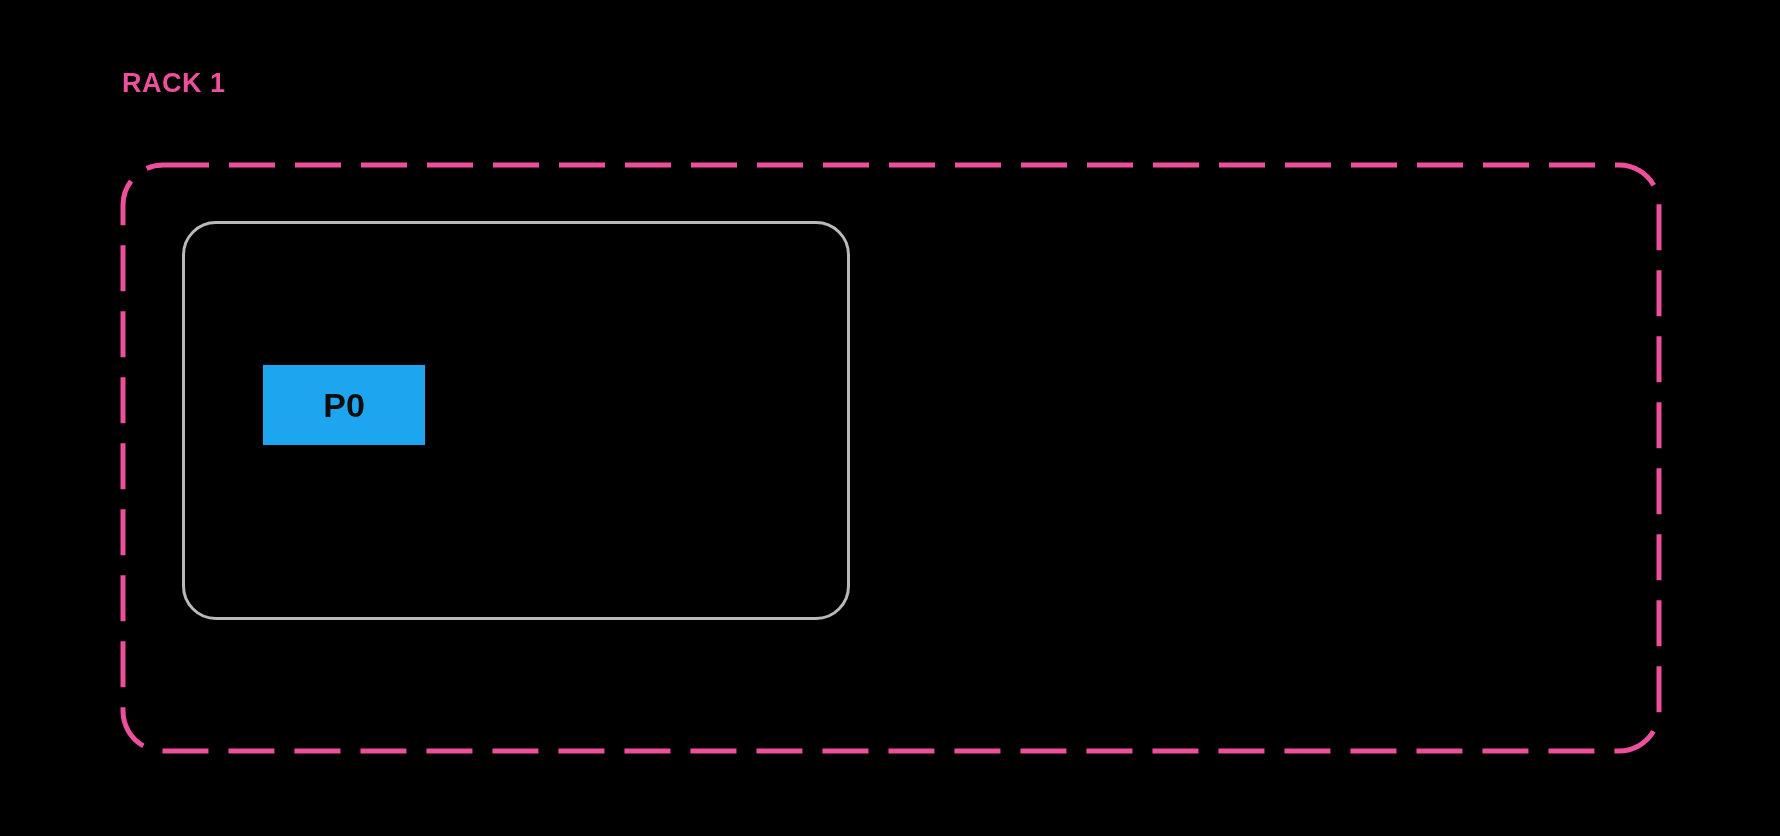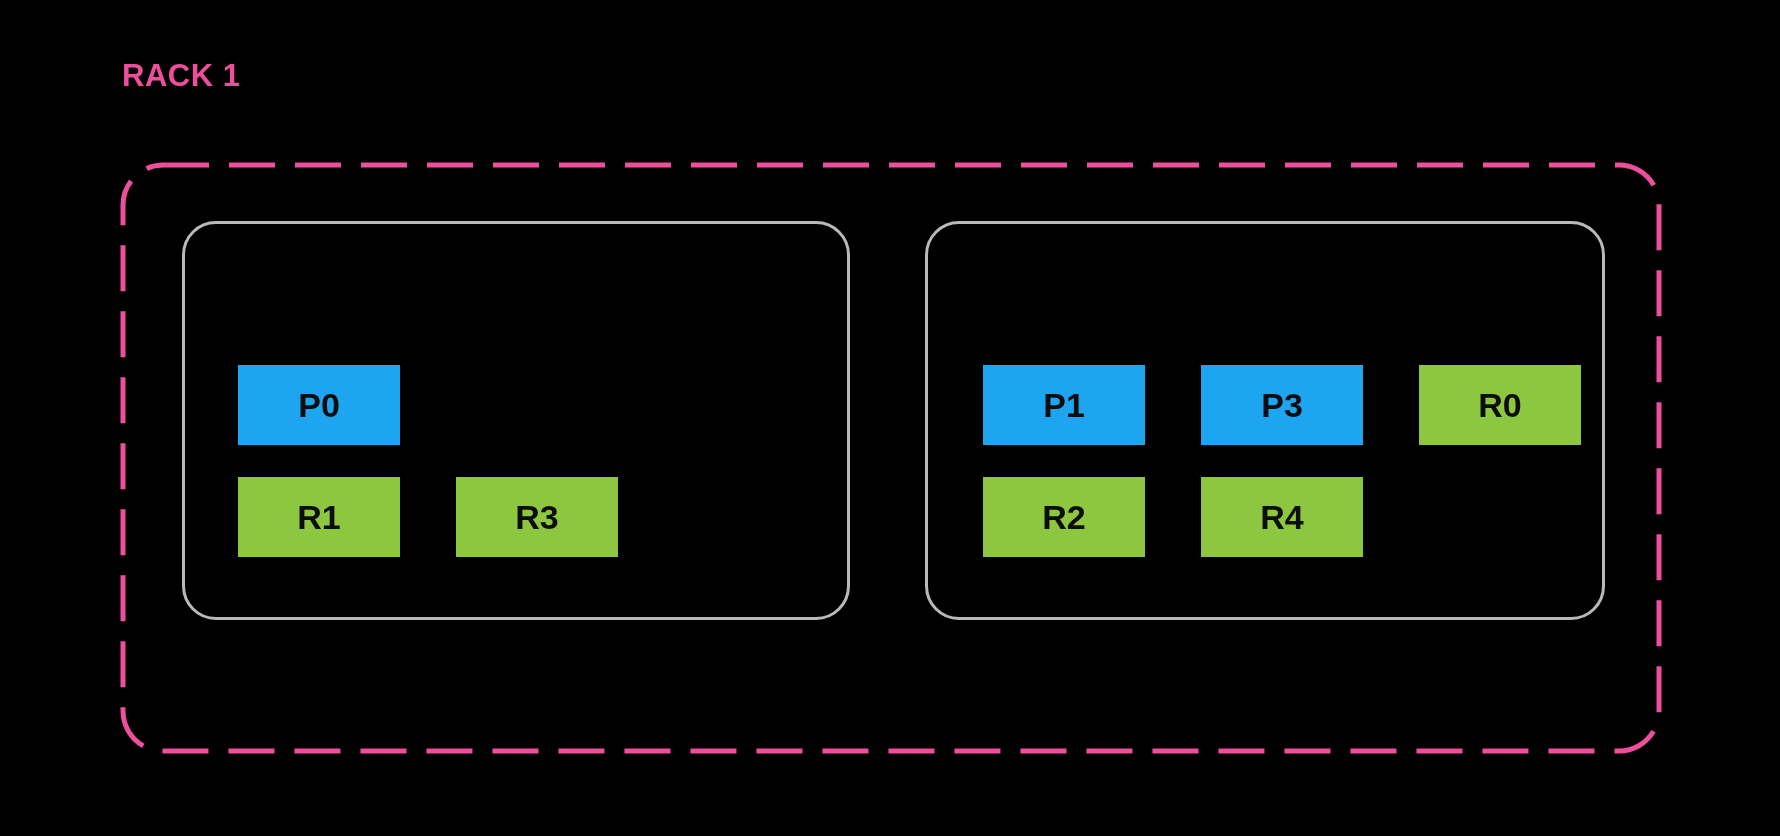--- a/index.html
+++ b/index.html
@@ -11,22 +11,22 @@
     position: relative;
     width: 1780px;
     height: 836px;
     background: var(--background, #000);
     overflow: hidden;
     font-family: "Liberation Sans", sans-serif;
   }
   .rack-label {
     position: absolute;
     left: 122px;
-    top: 58px;
-    font-size: 31px;
+    top: 68px;
+    font-size: 27px;
     font-weight: 700;
     letter-spacing: 0.5px;
     color: var(--accent, #ee4f9c);
     white-space: nowrap;
   }
   .rack-boundary {
     position: absolute;
     left: 120px;
     top: 162px;
   }
@@ -51,21 +51,22 @@
     border-radius: 34px;
     padding: 141px 0 0 53px;
     background: transparent;
   }
   .node.node-right {
     width: 680px;
     padding-left: 55px;
   }
   .chip-row {
     display: flex;
-    gap: 56px;
+    gap: 40px;
+    margin-left: 25px;
   }
   .chip-row + .chip-row {
     margin-top: 32px;
   }
   .chip {
     width: 162px;
     height: 80px;
     display: flex;
     align-items: center;
     justify-content: center;
@@ -86,32 +87,17 @@
   <svg class="rack-boundary" width="1542" height="592" viewBox="0 0 1542 592" aria-hidden="true">
     <rect x="3" y="3" width="1536" height="586" rx="40"></rect>
   </svg>
 
   <div class="nodes">
 
     <div class="node">
       <div class="chip-row">
         <div class="chip" data-type="primary">P0</div>
       </div>
-      <div class="chip-row">
-        <div class="chip" data-type="replica">R1</div>
-        <div class="chip" data-type="replica">R3</div>
-      </div>
     </div>
 
-    <div class="node node-right">
-      <div class="chip-row">
-        <div class="chip" data-type="primary">P1</div>
-        <div class="chip" data-type="primary">P3</div>
-        <div class="chip" data-type="replica">R0</div>
-      </div>
-      <div class="chip-row">
-        <div class="chip" data-type="replica">R2</div>
-        <div class="chip" data-type="replica">R4</div>
-      </div>
-    </div>
 
   </div>
 </div>
 
 </body></html>

